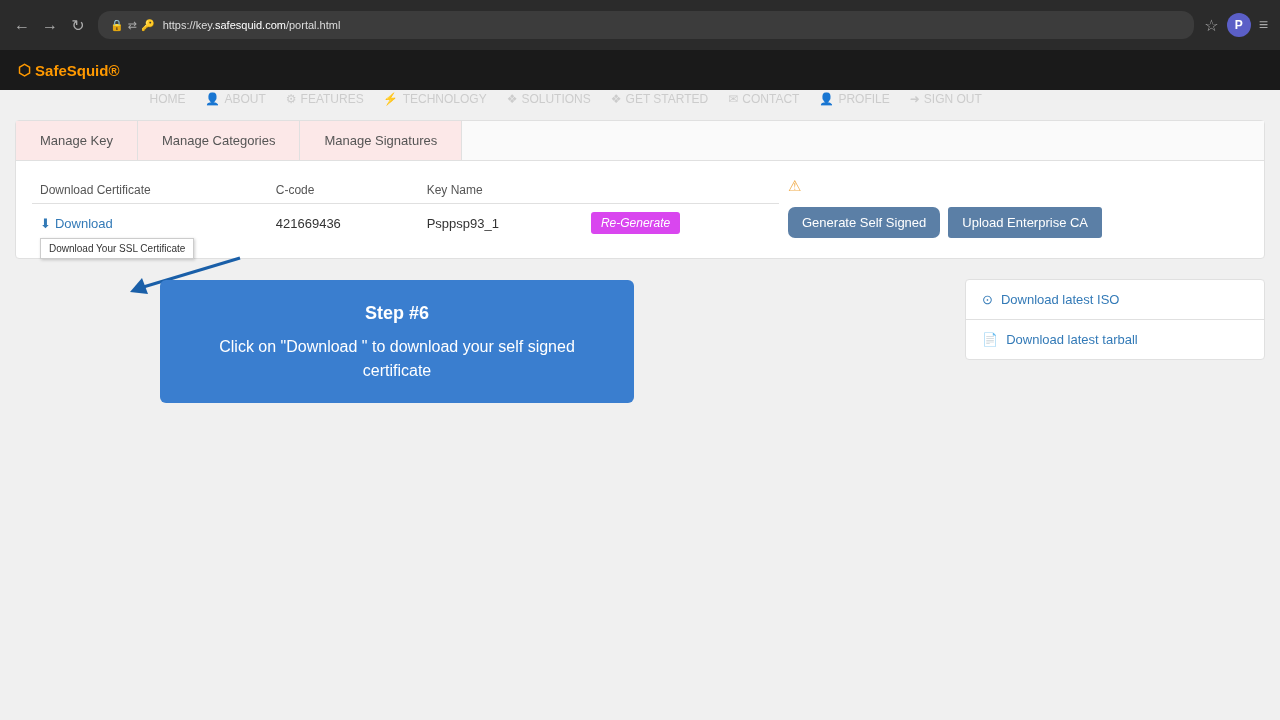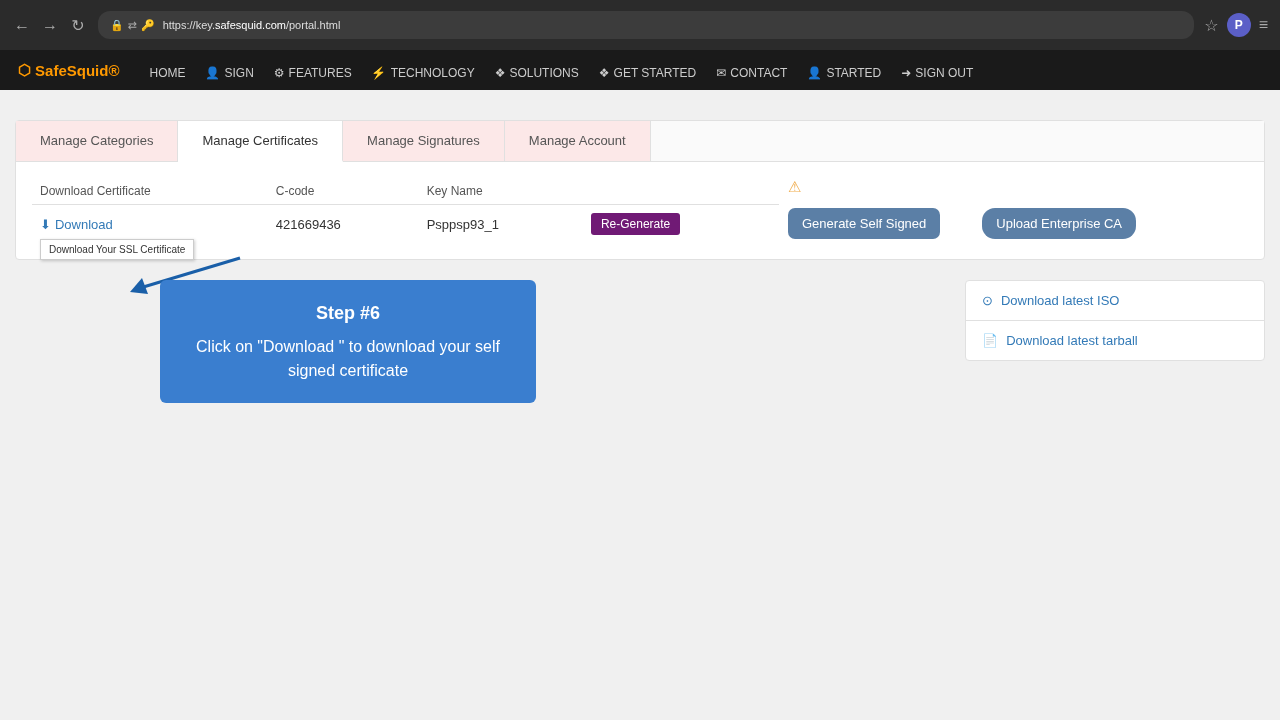--- a/index.html
+++ b/index.html
@@ -86,21 +86,21 @@
       font-size: 15px;
       margin-right: 12px;
       padding: 0 8px;
     }
     .navbar-item {
       color: #ccc;
       font-size: 12px;
       padding: 0 10px;
       height: 40px;
       display: flex;
-      align-items: flex-start;
+      align-items: flex-end;
       cursor: pointer;
       white-space: nowrap;
       gap: 4px;
       margin-top: 32px;
     }
 
     
     .main-content {
       background: #f0f0f0;
       min-height: 600px;
@@ -180,27 +180,28 @@
       background: #fff;
       border: 1px solid #ccc;
       padding: 4px 8px;
       font-size: 10px;
       color: #333;
       white-space: nowrap;
       z-index: 10;
       box-shadow: 1px 1px 3px rgba(0,0,0,0.2);
     }
     .btn-regen {
-      background: #701a75;
+      background: #d946ef;
       color: #fff;
       border: none;
       border-radius: 3px;
       padding: 4px 10px;
       font-size: 12px;
       cursor: pointer;
+      font-style: italic;
     }
 
     
     .warning-msg {
       color: #8a6d3b;
       font-size: 13px;
       margin-bottom: 12px;
       display: flex;
       align-items: flex-start;
       gap: 6px;
@@ -216,25 +217,24 @@
       border: none;
       border-radius: 7px;
       padding: 8px 14px;
       font-size: 13px;
       cursor: pointer;
     }
     .btn-upload-enterprise {
       background: #5b7fa6;
       color: #fff;
       border: none;
-      border-radius: 13px;
+      border-radius: 3px;
       padding: 1px 14px;
       font-size: 13px;
       cursor: pointer;
-      margin-left: 34px;
     }
 
     
     .download-panel {
       background: #fff;
       border: 1px solid #e0e0e0;
       border-radius: 4px;
     }
     .download-panel-item {
       padding: 12px 16px;
@@ -256,21 +256,21 @@
       position: absolute;
       top: 280px;
       left: 160px;
       background: #3a7ecf;
       color: #fff;
       padding: 20px 30px;
       border-radius: 6px;
       text-align: center;
       font-size: 17px;
       font-weight: bold;
-      width: 376px;
+      width: 474px;
       line-height: 1.5;
       z-index: 100;
     }
     .arrow-pointer {
       position: absolute;
       top: 248px;
       left: 120px;
       width: 130px;
       height: 50px;
       z-index: 99;
@@ -311,21 +311,21 @@
   <div class="navbar">
     <div class="navbar-brand">
       <span>⬡</span>
       <span>SafeSquid®</span>
     </div>
     <div class="navbar-item">
       <span>HOME</span>
     </div>
     <div class="navbar-item">
       <span>👤</span>
-      <span>SIGN</span>
+      <span>ABOUT</span>
     </div>
     <div class="navbar-item">
       <span>⚙</span>
       <span>FEATURES</span>
     </div>
     <div class="navbar-item">
       <span>⚡</span>
       <span>TECHNOLOGY</span>
     </div>
     <div class="navbar-item">
@@ -335,43 +335,40 @@
     <div class="navbar-item">
       <span>❖</span>
       <span>GET STARTED</span>
     </div>
     <div class="navbar-item">
       <span>✉</span>
       <span>CONTACT</span>
     </div>
     <div class="navbar-item">
       <span>👤</span>
-      <span>STARTED</span>
+      <span>PROFILE</span>
     </div>
     <div class="navbar-item">
       <span>➜</span>
       <span>SIGN OUT</span>
     </div>
   </div>
 
   <div class="main-content">
 
     <div class="tab-card">
       <div class="tab-bar">
         <div class="tab-item">
+          <span>Manage Key</span>
+        </div>
+        <div class="tab-item">
           <span>Manage Categories</span>
-        </div>
-        <div class="tab-item active">
-          <span>Manage Certificates</span>
         </div>
         <div class="tab-item">
           <span>Manage Signatures</span>
-        </div>
-        <div class="tab-item">
-          <span>Manage Account</span>
         </div>
       </div>
 
       <div class="tab-content">
 
         <div class="tab-left">
           <div class="cert-table-container">
             <table class="cert-table">
               <thead>
                 <tr>

